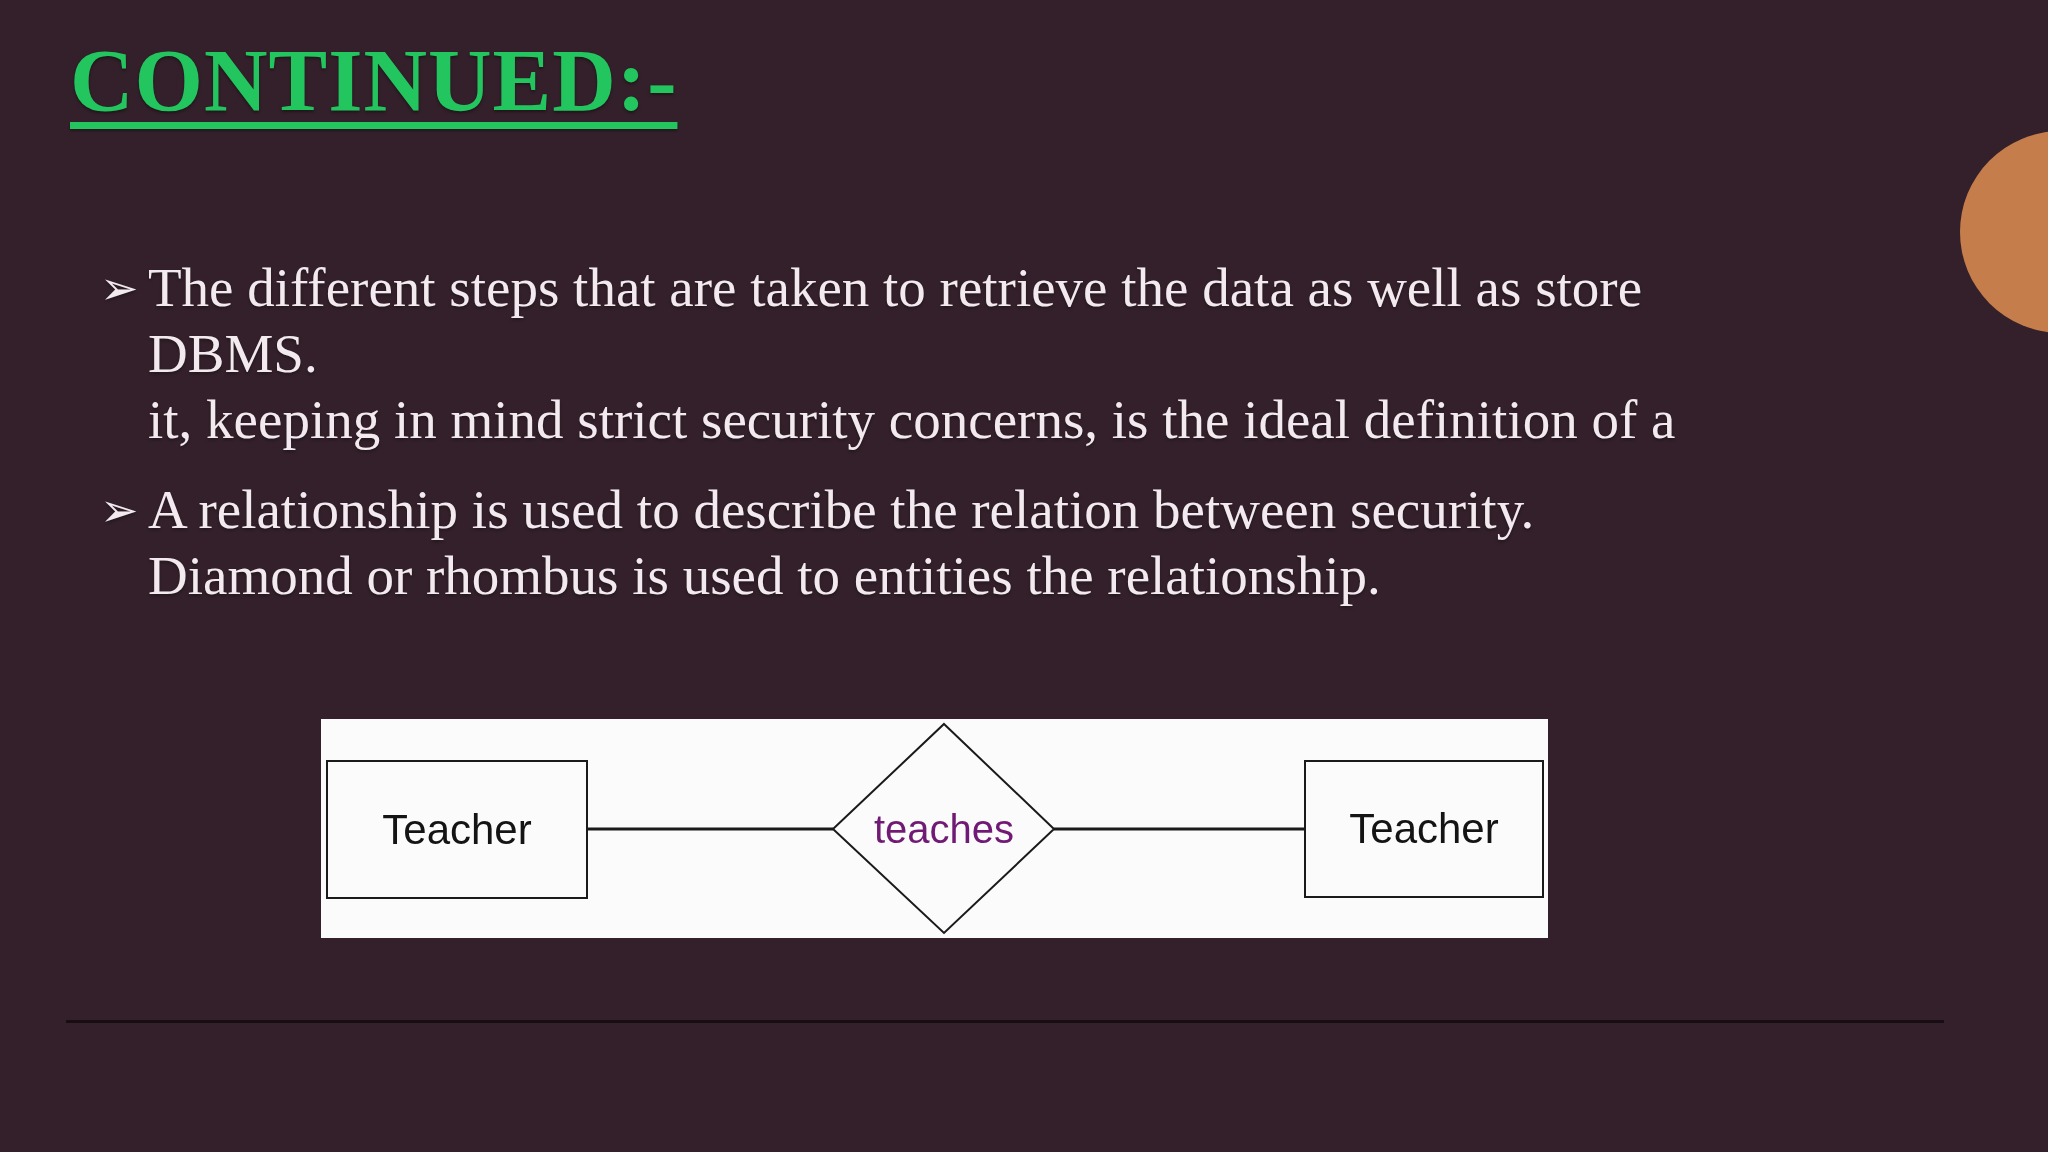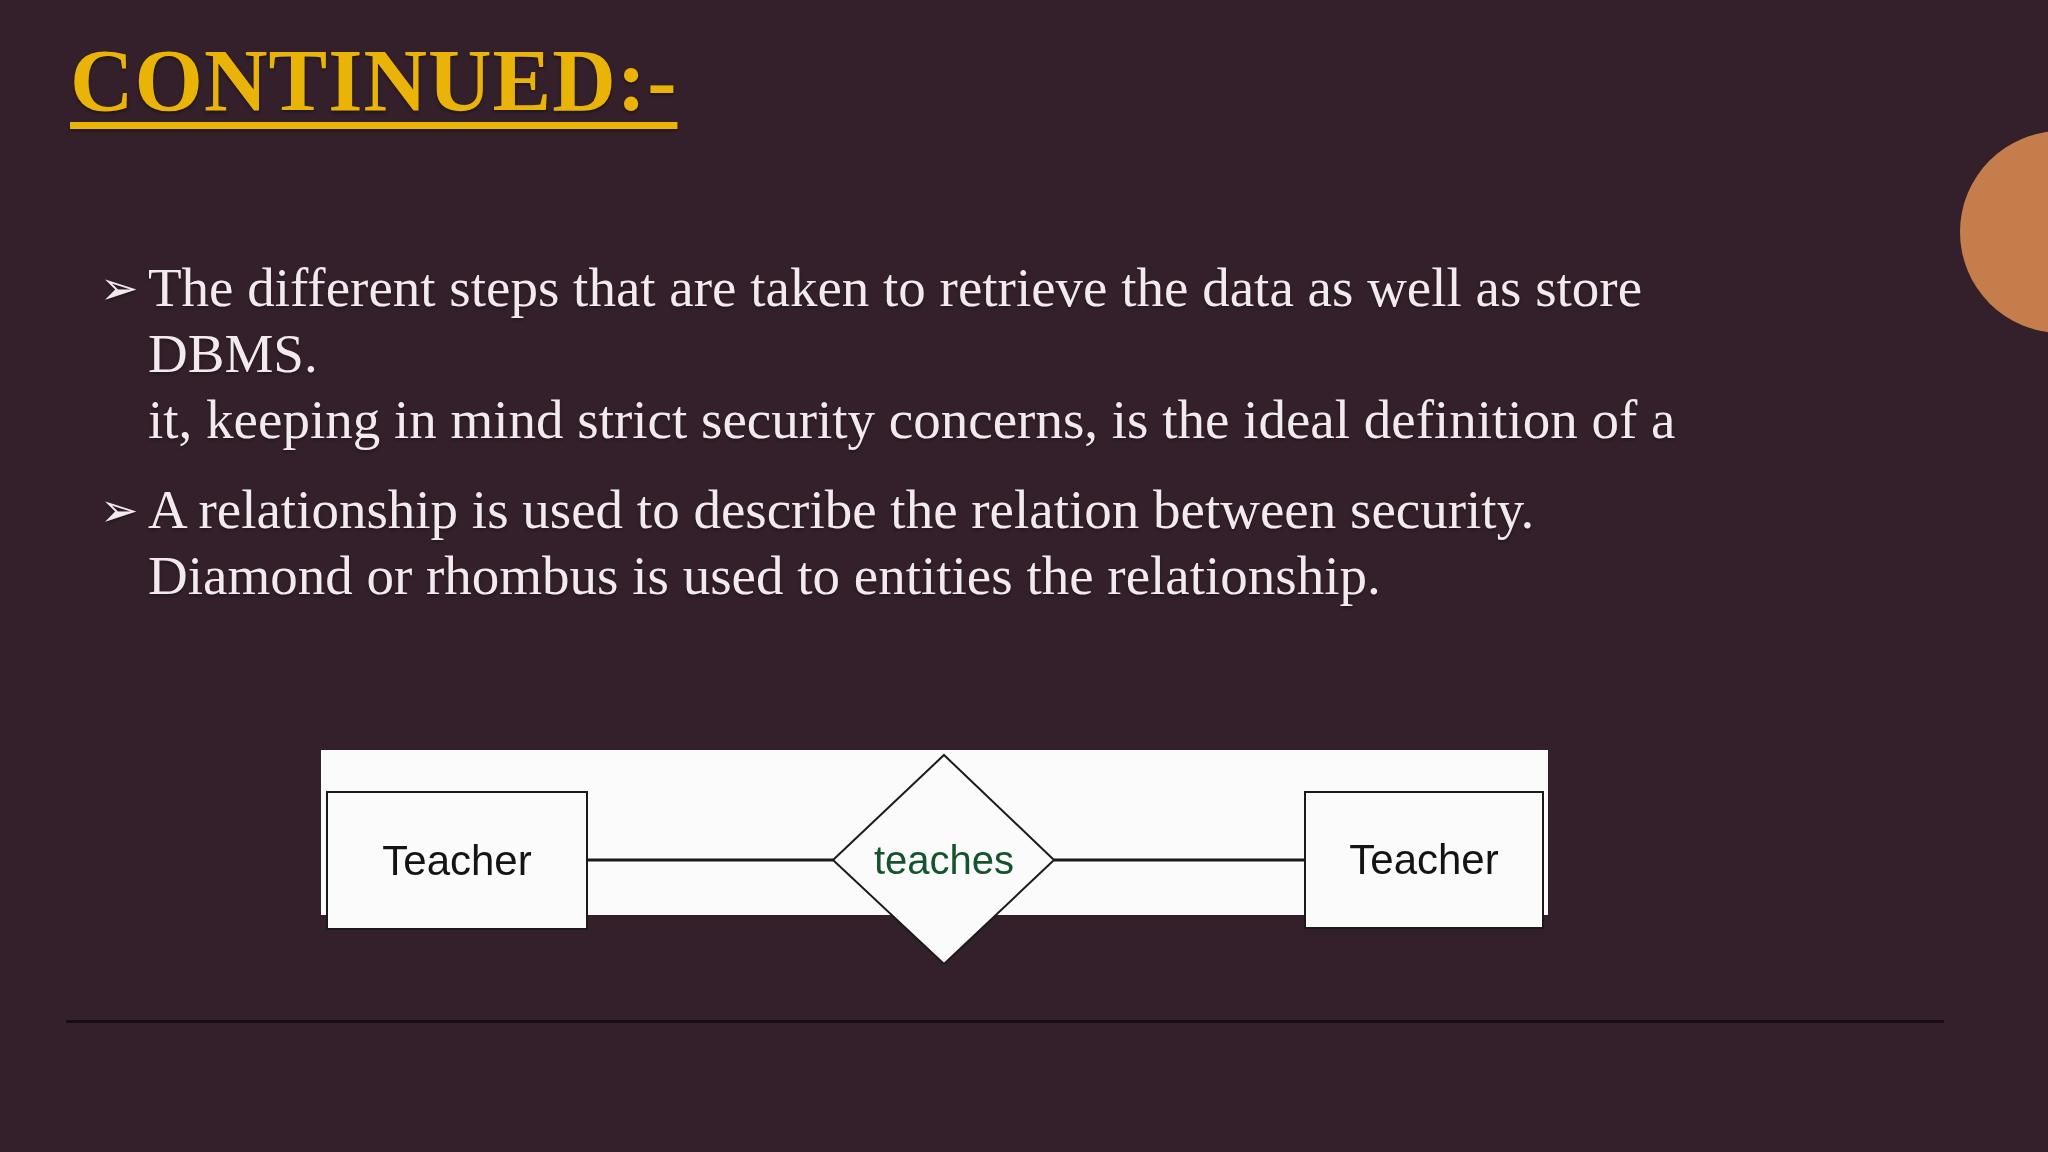--- a/index.html
+++ b/index.html
@@ -18,21 +18,21 @@
 
   
   .title {
     position: absolute;
     left: 70px;
     top: 30px;
     margin: 0;
     font-size: 88px;
     font-weight: bold;
     letter-spacing: 1px;
-    color: #eab308;
+    color: #22c55e;
     text-decoration: underline;
     text-decoration-thickness: 7px;
     text-underline-offset: 12px;
     text-shadow: 0 2px 3px rgba(0,0,0,0.35);
   }
 
   
   .bullets {
     position: absolute;
     left: 100px;
@@ -57,23 +57,23 @@
     flex: 1;
     font-size: 55px;
     line-height: 66px;
     white-space: nowrap;
   }
 
   
   .diagram {
     position: absolute;
     left: 321px;
-    top: 750px;
+    top: 719px;
     width: 1227px;
-    height: 165px;
+    height: 219px;
     background: #fcfbfc;
   }
   .diagram svg {
     position: absolute;
     left: 0;
     top: 0;
   }
   .entity {
     position: absolute;
     box-sizing: border-box;
@@ -99,21 +99,21 @@
     height: 138px;
   }
   .rel-label {
     position: absolute;
     left: 523px;
     top: 88px;
     width: 200px;
     text-align: center;
     font-family: "Liberation Sans", sans-serif;
     font-size: 40px;
-    color: #14532d;
+    color: #701a75;
   }
 
   
   .divider {
     position: absolute;
     left: 66px;
     top: 1020px;
     width: 1878px;
     height: 3px;
     background: #170d13;

